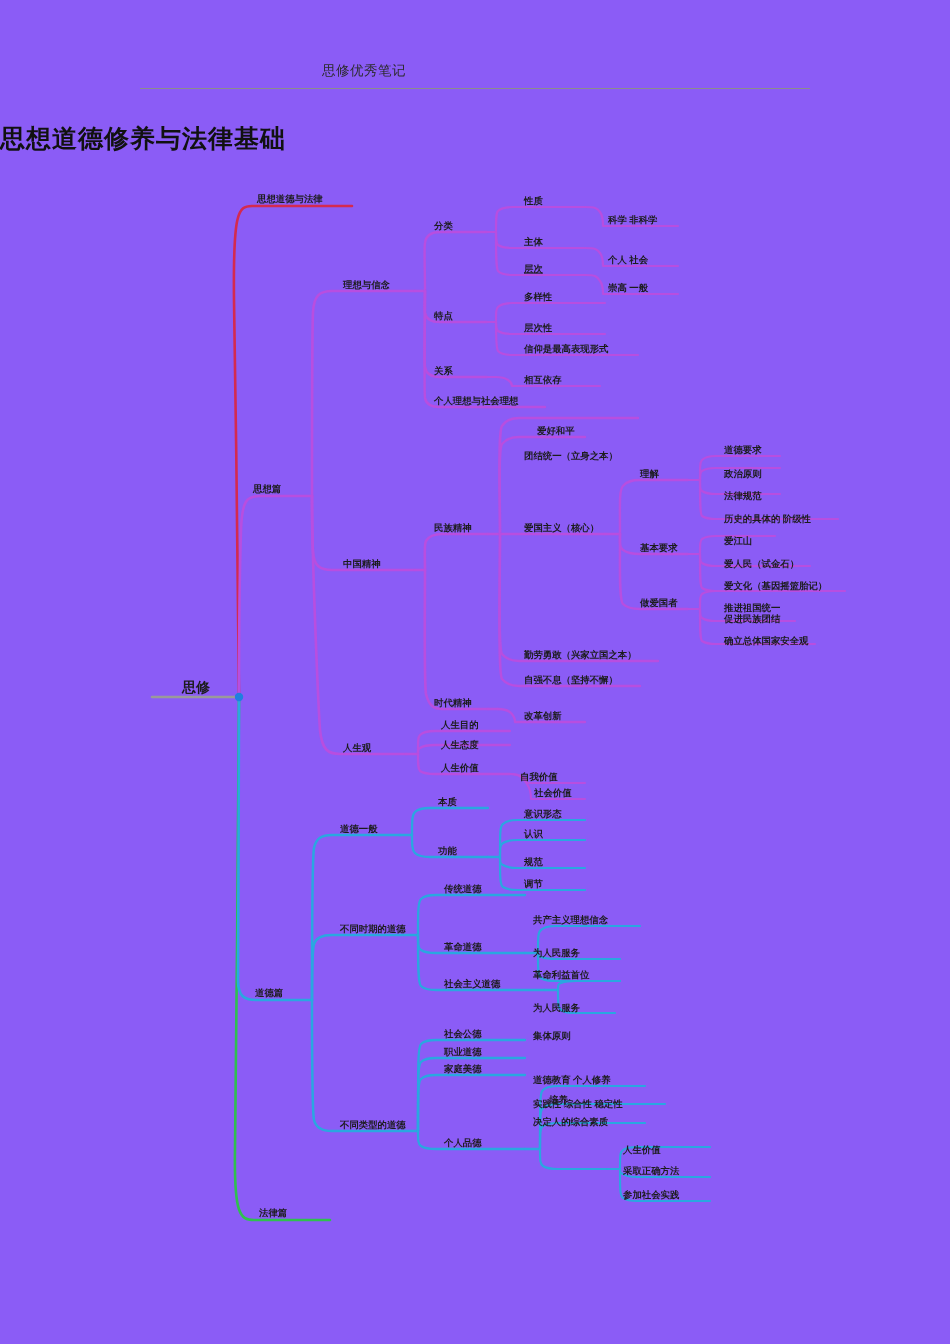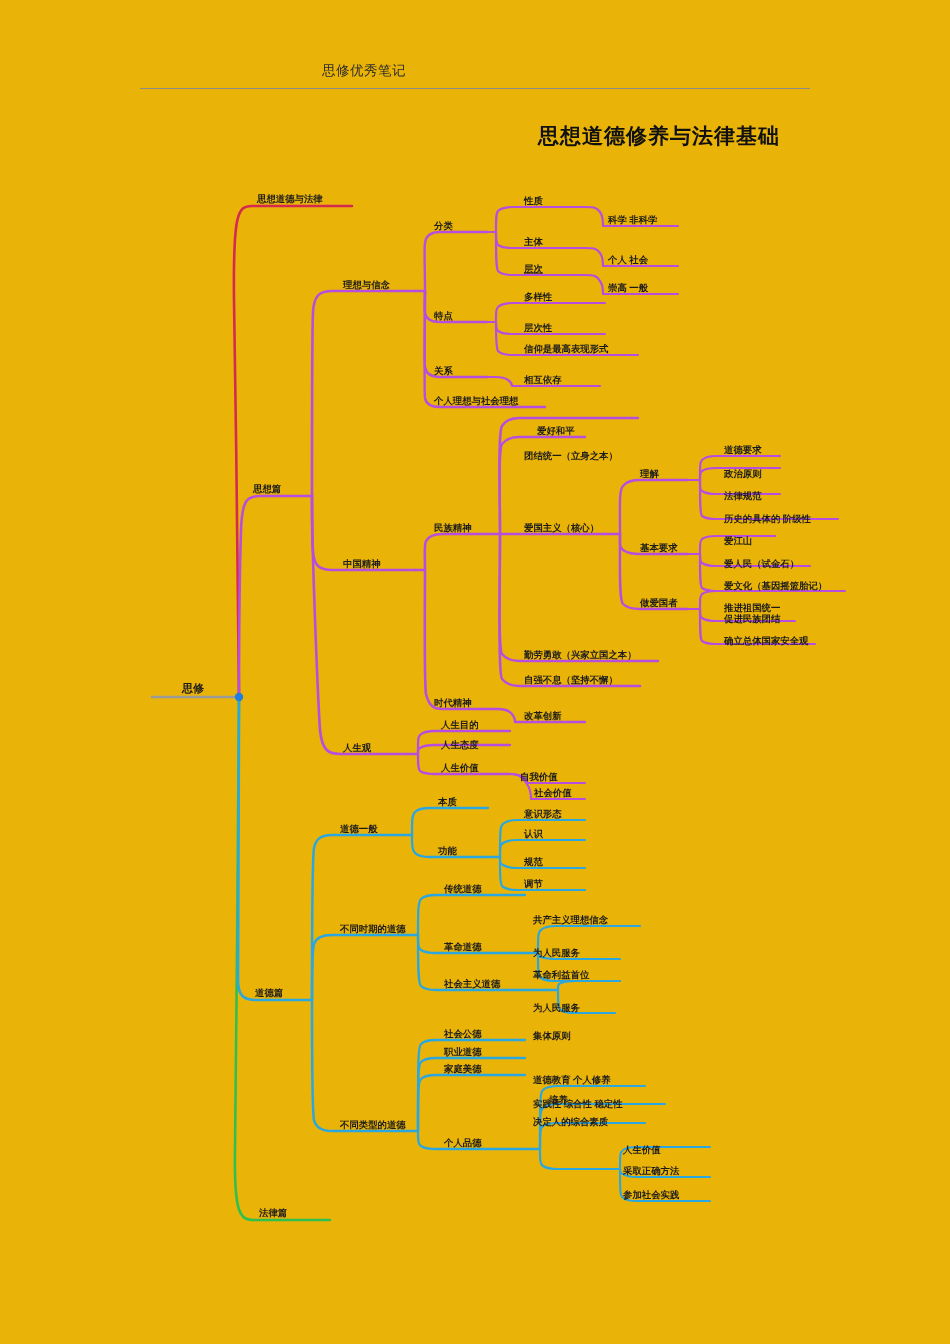--- a/index.html
+++ b/index.html
@@ -3,58 +3,58 @@
 <meta charset="utf-8">
 <style>
   html,body{margin:0;padding:0;background:#ffffff;}
   body{
     width:950px;height:1344px;
     font-family:"Liberation Sans","DejaVu Sans",sans-serif;
     color:#231f20;
     position:relative;
     overflow:hidden;
   }
-  #page{position:relative;width:950px;height:1344px;background:#eab308;}
+  #page{position:relative;width:950px;height:1344px;background:#8b5cf6;}
 
   .doc-header{
     position:absolute;left:0;top:0;width:950px;
   }
   .header-text{
     position:absolute;left:322px;top:62px;
     font-family:"Liberation Serif","DejaVu Serif",serif;
     font-size:13.5px;color:#2b2b2b;letter-spacing:.5px;
     white-space:nowrap;
   }
   .header-rule{
     position:absolute;left:140px;top:88px;width:670px;height:1px;
     background:#8c8c8c;
   }
   .doc-title{
     position:absolute;left:0;top:122px;width:780px;
-    text-align:right;
+    text-align:left;
     font-family:"Liberation Sans","DejaVu Sans",sans-serif;
-    font-weight:bold;font-size:21px;color:#111;
+    font-weight:bold;font-size:25px;color:#111;
     letter-spacing:1px;
   }
 
   #mapwrap{position:absolute;left:0;top:0;width:950px;height:1344px;}
   svg#map{position:absolute;left:0;top:0;width:950px;height:1344px;overflow:visible;}
   svg#map path{fill:none;stroke-linecap:round;stroke-linejoin:round;}
 
   .lbl{
     position:absolute;
     font-family:"Liberation Sans","DejaVu Sans",sans-serif;
     font-weight:bold;
     color:#1c1c1c;
     white-space:nowrap;
     line-height:1;
     transform:translateY(-100%);
   }
   .lbl.s10{font-size:9.4px;}
-  .lbl.root{font-size:11px;color:#1c1c1c;}
+  .lbl.root{font-size:14px;color:#1c1c1c;}
 </style>
 </head>
 <body>
 
 <div id="page">
 
   <div class="doc-header">
     <div class="header-text">思修优秀笔记</div>
     <div class="header-rule"></div>
   </div>

